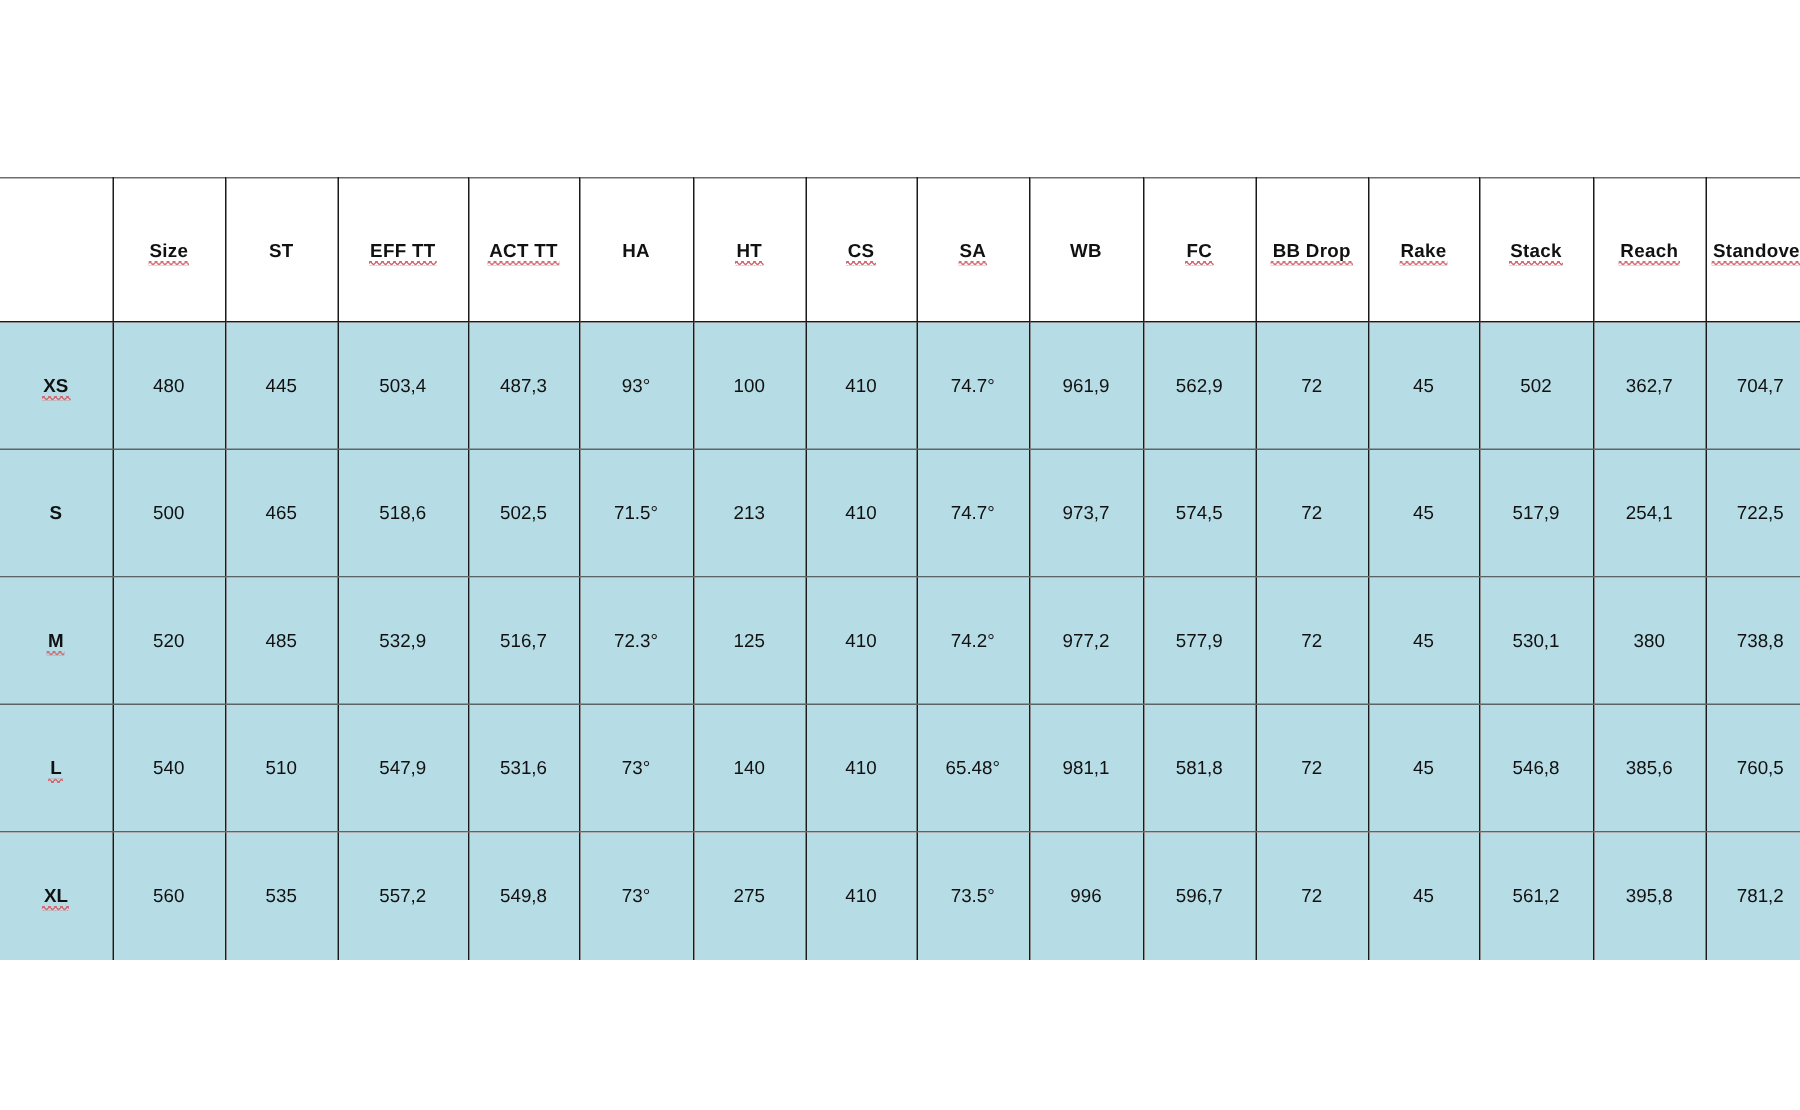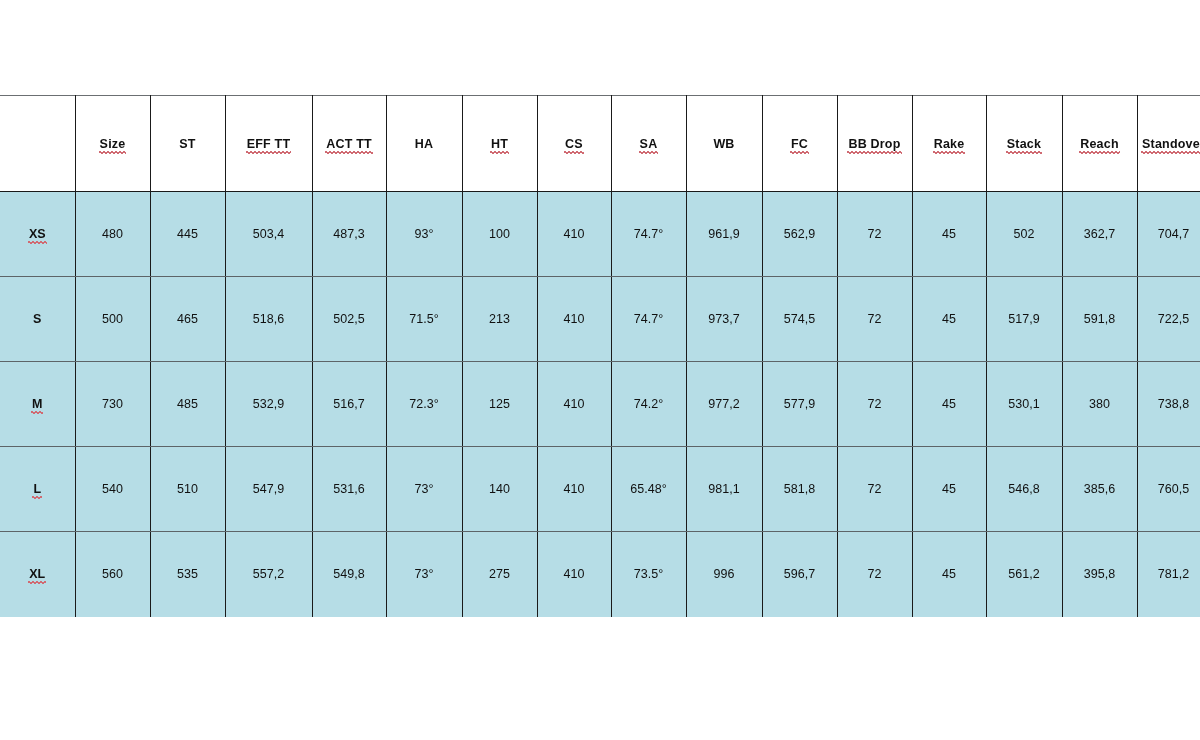--- a/index.html
+++ b/index.html
@@ -9,21 +9,21 @@
   }
   body {
     width: 1200px;
     height: 740px;
     font-family: "Liberation Sans", sans-serif;
     overflow: hidden;
   }
   #geo-wrap {
     position: absolute;
     left: 0;
-    top: 95px;
+    top: 118px;
     width: 1200px;
   }
   table.geo-table {
     border-collapse: collapse;
     table-layout: fixed;
     width: 1200px;
   }
   table.geo-table td,
   table.geo-table th {
     border-left: 1px solid #1a1a1a;
@@ -175,26 +175,26 @@
           <td>502,5</td>
           <td>71.5°</td>
           <td>213</td>
           <td>410</td>
           <td>74.7°</td>
           <td>973,7</td>
           <td>574,5</td>
           <td>72</td>
           <td>45</td>
           <td>517,9</td>
-          <td>591,8</td>
+          <td>254,1</td>
           <td>722,5</td>
         </tr>
         <tr class="data-row">
           <td class="size-label"><span class="sp">M</span></td>
-          <td>730</td>
+          <td>520</td>
           <td>485</td>
           <td>532,9</td>
           <td>516,7</td>
           <td>72.3°</td>
           <td>125</td>
           <td>410</td>
           <td>74.2°</td>
           <td>977,2</td>
           <td>577,9</td>
           <td>72</td>

